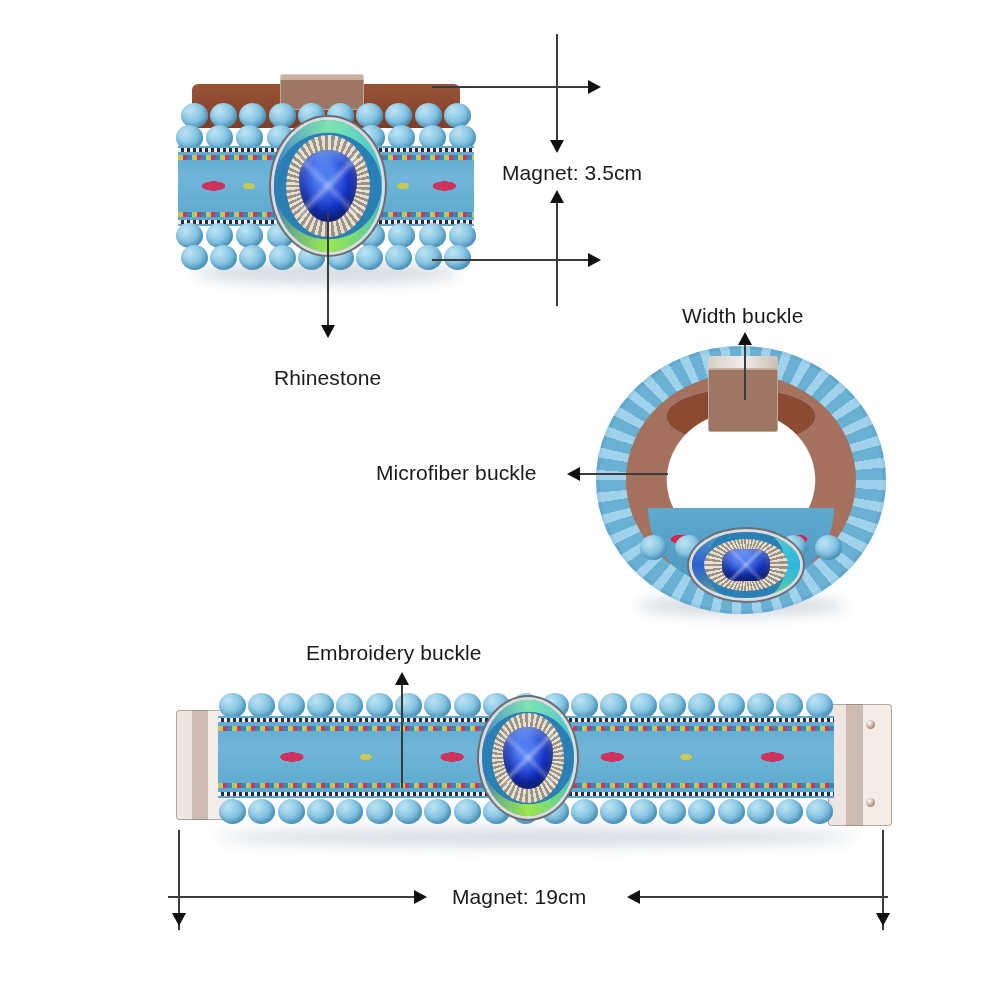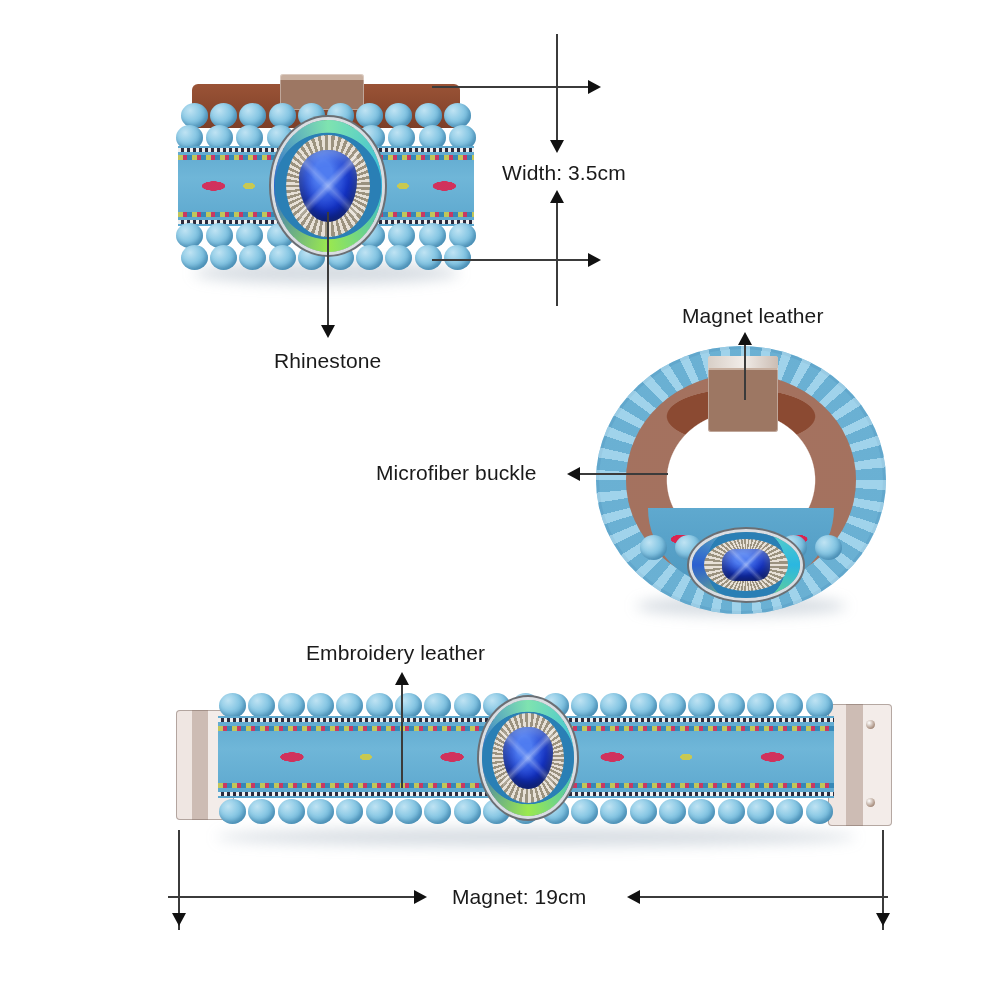--- a/index.html
+++ b/index.html
@@ -139,30 +139,30 @@
       <div class="med-ring"></div>
       <div class="gem" style="border-radius:48% 48% 50% 50%/40% 40% 60% 60%;"></div>
     </div>
   </div>
 
   <div class="ln hln" style="left:432px;top:86px;width:158px;"></div>
   <div class="arw arw-r" style="left:588px;top:80px;"></div>
   <div class="ln vln" style="left:556px;top:34px;height:110px;"></div>
   <div class="arw arw-d" style="left:550px;top:140px;"></div>
 
-  <div class="lbl" style="left:502px;top:162px;">Width: 3.5cm</div>
+  <div class="lbl" style="left:502px;top:162px;">Magnet: 3.5cm</div>
 
   <div class="ln vln" style="left:556px;top:196px;height:110px;"></div>
   <div class="arw arw-u" style="left:550px;top:190px;"></div>
   <div class="ln hln" style="left:432px;top:259px;width:158px;"></div>
   <div class="arw arw-r" style="left:588px;top:253px;"></div>
 
   <div class="ln vln" style="left:327px;top:212px;height:116px;"></div>
   <div class="arw arw-d" style="left:321px;top:325px;"></div>
-  <div class="lbl" style="left:274px;top:350px;">Rhinestone</div>
+  <div class="lbl" style="left:274px;top:367px;">Rhinestone</div>
 
   <div style="position:absolute;left:596px;top:338px;width:290px;height:285px;">
     <div class="shadow" style="left:40px;top:258px;width:210px;height:20px;"></div>
 
     <div style="position:absolute;left:0;top:8px;width:290px;height:268px;border-radius:50%;
                 background:radial-gradient(closest-side,transparent 0 76%,#78c0e2 77% 100%);
                 box-shadow:inset 0 0 0 3px rgba(90,160,200,.35);"></div>
     <div style="position:absolute;left:0;top:8px;width:290px;height:268px;border-radius:50%;
                 background:repeating-conic-gradient(from 0deg,
                   rgba(255,255,255,.30) 0 4deg, rgba(60,120,160,.22) 4deg 9deg);
@@ -196,21 +196,21 @@
       <span class="pom"></span>
       <span class="pom"></span>
       <span class="pom"></span>
     </div>
     <div class="medallion" style="left:96px;top:194px;width:108px;height:66px;">
       <div class="med-ring"></div>
       <div class="gem" style="inset:26% 28%;border-radius:14px;"></div>
     </div>
   </div>
 
-  <div class="lbl" style="left:682px;top:305px;">Magnet leather</div>
+  <div class="lbl" style="left:682px;top:305px;">Width buckle</div>
   <div class="ln vln" style="left:744px;top:338px;height:62px;"></div>
   <div class="arw arw-u" style="left:738px;top:332px;"></div>
 
   <div class="lbl" style="left:376px;top:462px;">Microfiber buckle</div>
   <div class="ln hln" style="left:580px;top:473px;width:88px;"></div>
   <div class="arw arw-l" style="left:567px;top:467px;"></div>
 
   <div style="position:absolute;left:176px;top:686px;width:716px;height:160px;">
     <div class="shadow" style="left:40px;top:142px;width:640px;height:18px;"></div>
 
@@ -274,21 +274,21 @@
         <span class="pom"></span>
       <span class="pom"></span>
     </div>
 
     <div class="medallion" style="left:306px;top:14px;width:92px;height:116px;">
       <div class="med-ring"></div>
       <div class="gem" style="border-radius:48% 48% 50% 50%/40% 40% 60% 60%;"></div>
     </div>
   </div>
 
-  <div class="lbl" style="left:306px;top:642px;">Embroidery leather</div>
+  <div class="lbl" style="left:306px;top:642px;">Embroidery buckle</div>
   <div class="ln vln" style="left:401px;top:678px;height:110px;"></div>
   <div class="arw arw-u" style="left:395px;top:672px;"></div>
 
   <div class="ln vln" style="left:178px;top:830px;height:100px;"></div>
   <div class="arw arw-d" style="left:172px;top:913px;"></div>
   <div class="ln hln" style="left:168px;top:896px;width:248px;"></div>
   <div class="arw arw-r" style="left:414px;top:890px;"></div>
 
   <div class="lbl" style="left:452px;top:886px;">Magnet: 19cm</div>
 

